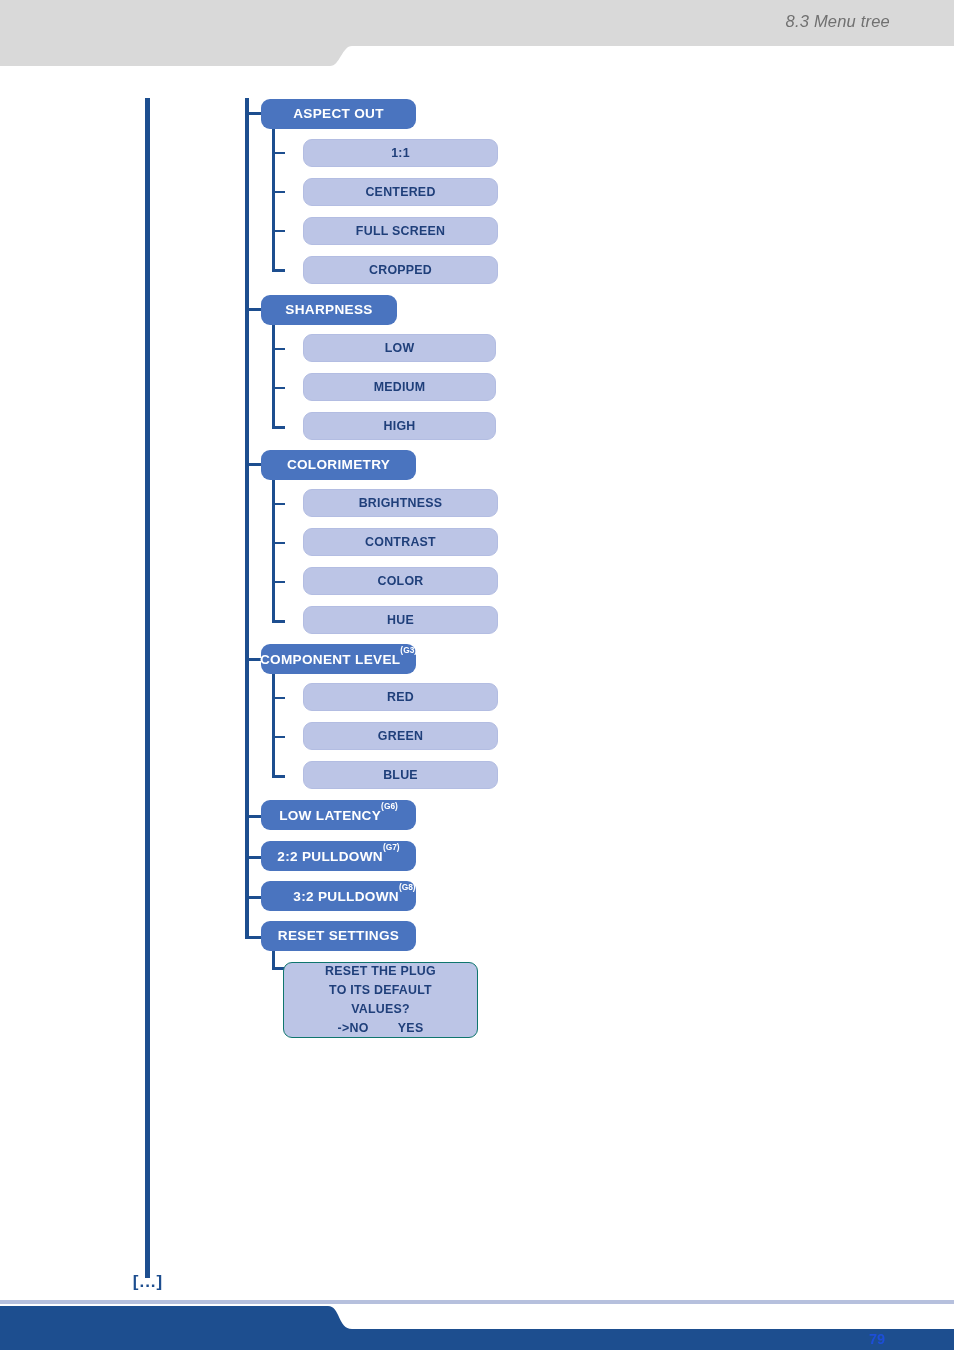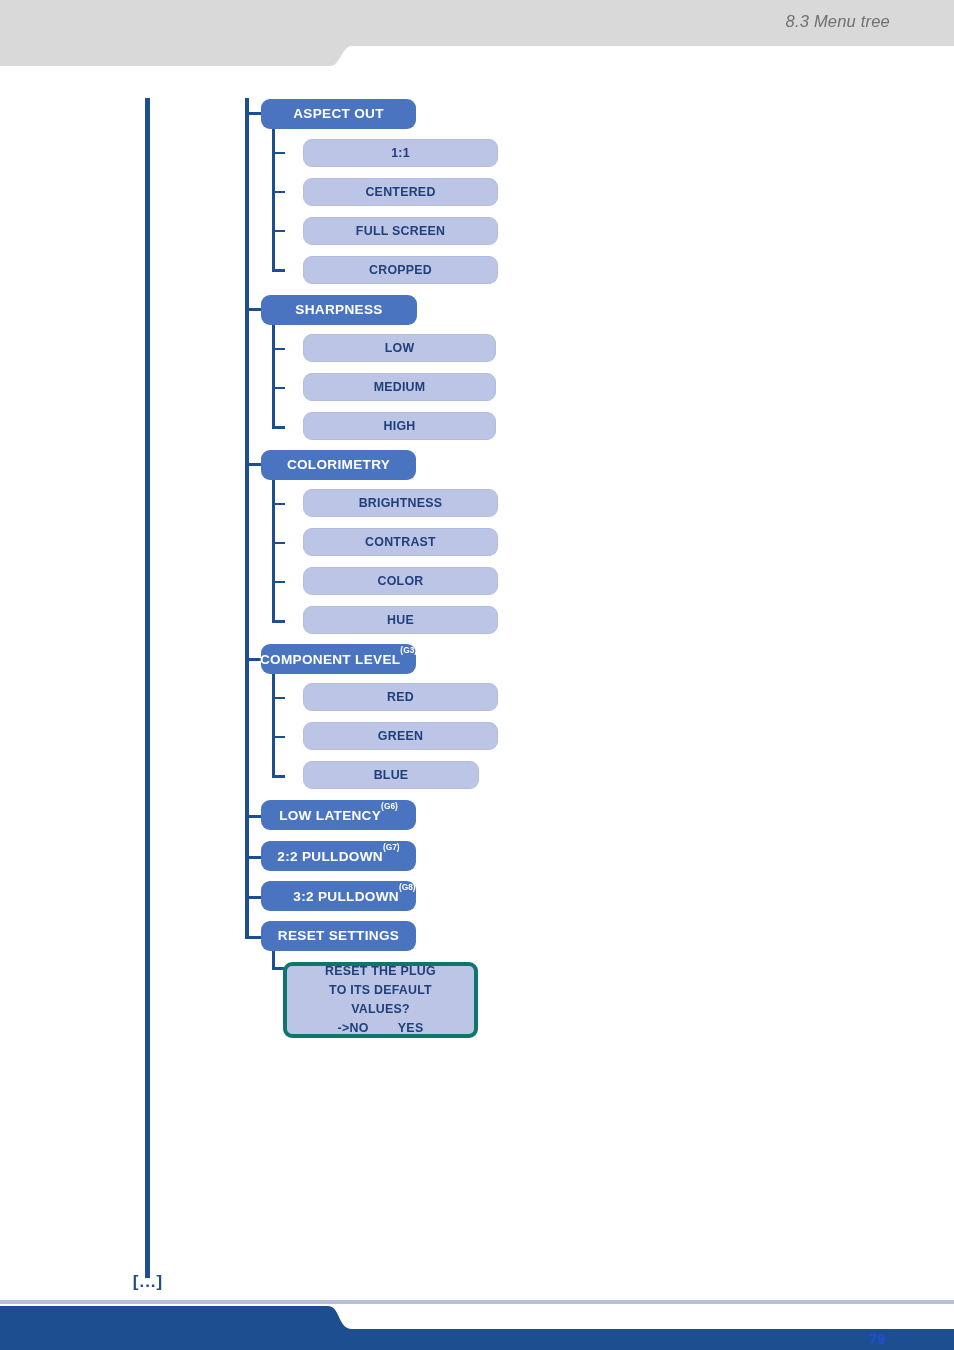--- a/index.html
+++ b/index.html
@@ -144,21 +144,21 @@
     height: 28px;
     border: 1px solid #b3bde2;
     margin-left: 20px;
   }
 
   .node.dialog {
     background: #bcc5e6;
     color: #1f3f7a;
     font-size: 12.4px;
     letter-spacing: .25px;
-    border: 4px solid #0f766e;
+    border: 1px solid #0f766e;
     flex-direction: column;
     justify-content: center;
     line-height: 1.55;
   }
 
   .node .label { white-space: nowrap; }
 
   .node .sup {
     font-size: 8.4px;
     vertical-align: super;
@@ -221,21 +221,21 @@
     <div class="node child" style="left:283px; top:217px; width:195px;">
       <span class="label">FULL SCREEN</span>
     </div>
 
     <div class="child-stub" style="left:272px; top:269px; width:13px; height:3px;"></div>
     <div class="node child" style="left:283px; top:256px; width:195px;">
       <span class="label">CROPPED</span>
     </div>
 
     <div class="stub" style="left:245px; top:308px; width:18px;"></div>
-    <div class="node parent" style="left:261px; top:295px; width:156px;">
+    <div class="node parent" style="left:261px; top:295px; width:136px;">
       <span class="label">SHARPNESS</span>
     </div>
 
     <div class="child-spine" style="left:272px; top:325px; height:103px;"></div>
 
     <div class="child-stub" style="left:272px; top:348px; width:13px;"></div>
     <div class="node child" style="left:283px; top:334px; width:193px;">
       <span class="label">LOW</span>
     </div>
 
@@ -287,21 +287,21 @@
     <div class="node child" style="left:283px; top:683px; width:195px;">
       <span class="label">RED</span>
     </div>
 
     <div class="child-stub" style="left:272px; top:736px; width:13px;"></div>
     <div class="node child" style="left:283px; top:722px; width:195px;">
       <span class="label">GREEN</span>
     </div>
 
     <div class="child-stub" style="left:272px; top:775px; width:13px; height:3px;"></div>
-    <div class="node child" style="left:283px; top:761px; width:176px;">
+    <div class="node child" style="left:283px; top:761px; width:195px;">
       <span class="label">BLUE</span>
     </div>
 
     <div class="stub" style="left:245px; top:815px; width:18px;"></div>
     <div class="node parent" style="left:261px; top:800px; width:155px;">
       <span class="label"><span>LOW LATENCY</span><span class="sup">(G6)</span></span>
     </div>
 
     <div class="stub" style="left:245px; top:856px; width:18px;"></div>
     <div class="node parent" style="left:261px; top:841px; width:155px;">

